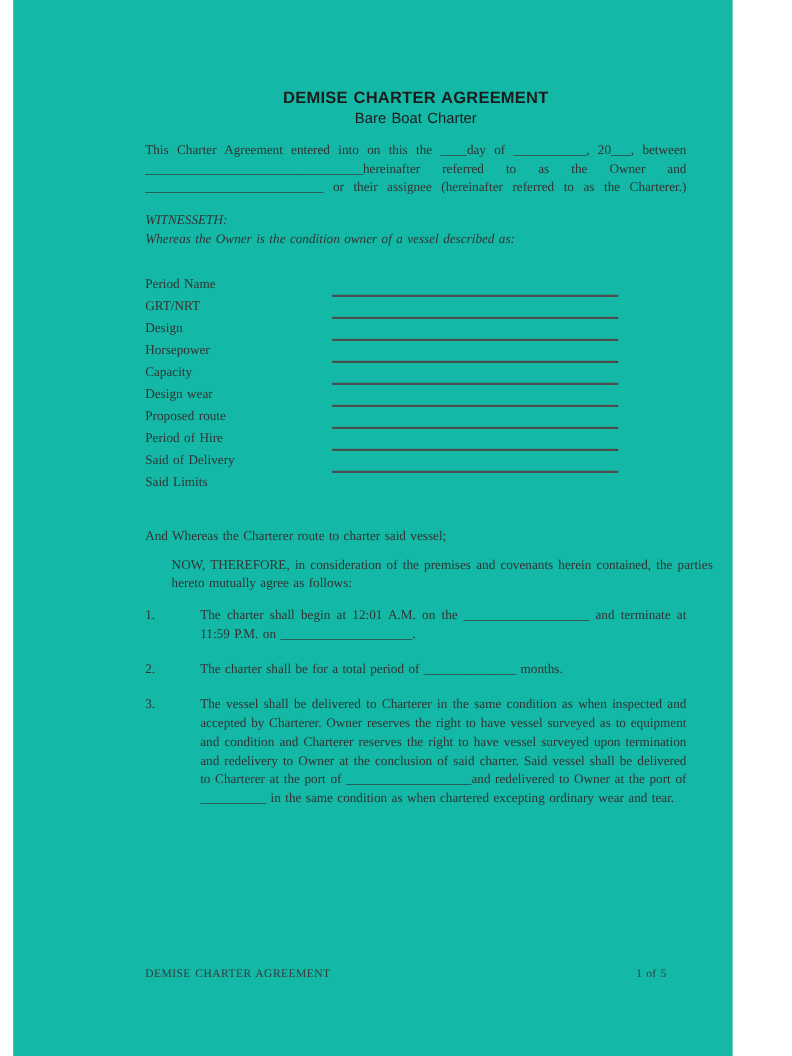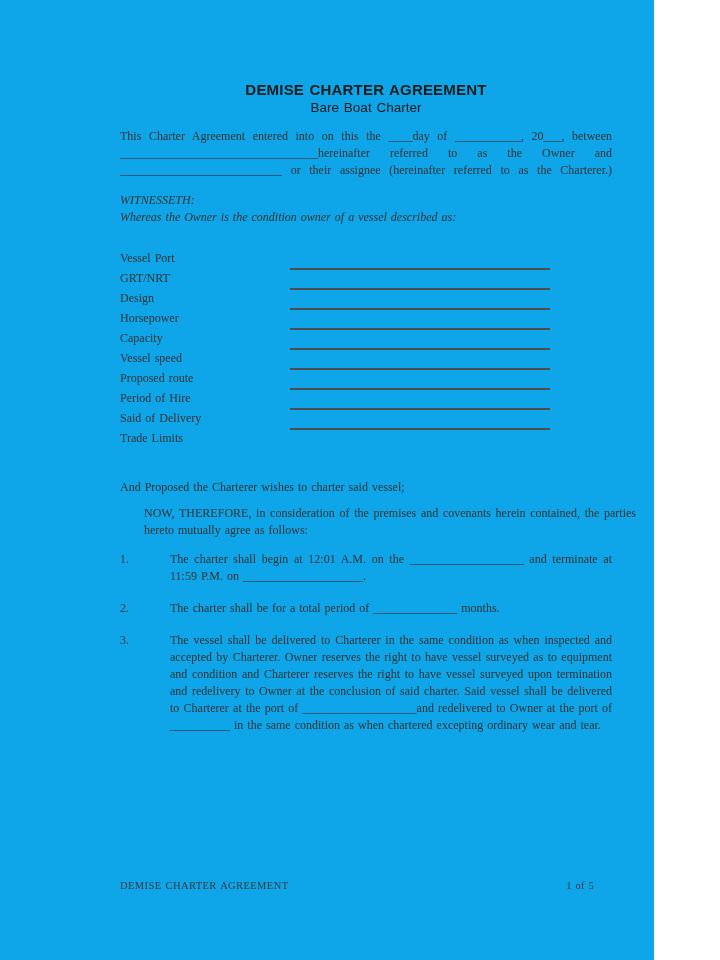--- a/index.html
+++ b/index.html
@@ -5,23 +5,23 @@
   * { margin: 0; padding: 0; box-sizing: border-box; }
   html, body { background: #ffffff; }
   body {
     width: 720px; height: 960px;
     font-family: "Liberation Serif", "DejaVu Serif", serif;
     color: #333333;
     position: relative;
     overflow: hidden;
   }
   .page {
-    position: absolute; top: 0; left: 0;
+    position: absolute; top: 0; left: 12px;
     width: 654px; height: 960px;
-    background: #0ea5e9;
+    background: #14b8a6;
   }
   .block {
     position: absolute; left: 120px; width: 492px;
     font-size: 12px; line-height: 17px;
     word-spacing: 1px;
   }
   .doc-title-block { top: 80px; text-align: center; }
   .doc-title {
     font-family: "Liberation Sans", "DejaVu Sans", sans-serif;
     font-weight: bold; font-size: 15px; line-height: 19px;
@@ -71,61 +71,61 @@
 
   <p class="block intro">This Charter Agreement entered into on this the ____day of ___________, 20___, between _________________________________hereinafter referred to as the Owner and ___________________________ or their assignee (hereinafter referred to as the Charterer.)</p>
 
   <div class="block witnesseth-block">
     <div>WITNESSETH:</div>
     <div>Whereas the Owner is the condition owner of a vessel described as:</div>
   </div>
 
   <div class="block fields-block">
     <div class="field-row">
-      <span class="field-label">Vessel Port</span>
+      <span class="field-label">Period Name</span>
       <span class="field-line"></span>
     </div>
     <div class="field-row">
       <span class="field-label">GRT/NRT</span>
       <span class="field-line"></span>
     </div>
     <div class="field-row">
       <span class="field-label">Design</span>
       <span class="field-line"></span>
     </div>
     <div class="field-row">
       <span class="field-label">Horsepower</span>
       <span class="field-line"></span>
     </div>
     <div class="field-row">
       <span class="field-label">Capacity</span>
       <span class="field-line"></span>
     </div>
     <div class="field-row">
-      <span class="field-label">Vessel speed</span>
+      <span class="field-label">Design wear</span>
       <span class="field-line"></span>
     </div>
     <div class="field-row">
       <span class="field-label">Proposed route</span>
       <span class="field-line"></span>
     </div>
     <div class="field-row">
       <span class="field-label">Period of Hire</span>
       <span class="field-line"></span>
     </div>
     <div class="field-row">
       <span class="field-label">Said of Delivery</span>
       <span class="field-line"></span>
     </div>
     <div class="field-row">
-      <span class="field-label">Trade Limits</span>
+      <span class="field-label">Said Limits</span>
     </div>
   </div>
 
-  <p class="block and-whereas">And Proposed the Charterer wishes to charter said vessel;</p>
+  <p class="block and-whereas">And Whereas the Charterer route to charter said vessel;</p>
 
   <p class="block now-therefore">NOW, THEREFORE, in consideration of the premises and covenants herein contained, the parties hereto mutually agree as follows:</p>
 
   <div class="block clauses-block">
     <div class="clause">
       <span class="clause-num">1.</span>
       <div class="clause-text">The charter shall begin at 12:01 A.M. on the ___________________ and terminate at 11:59 P.M. on ____________________.</div>
     </div>
     <div class="clause">
       <span class="clause-num">2.</span>

